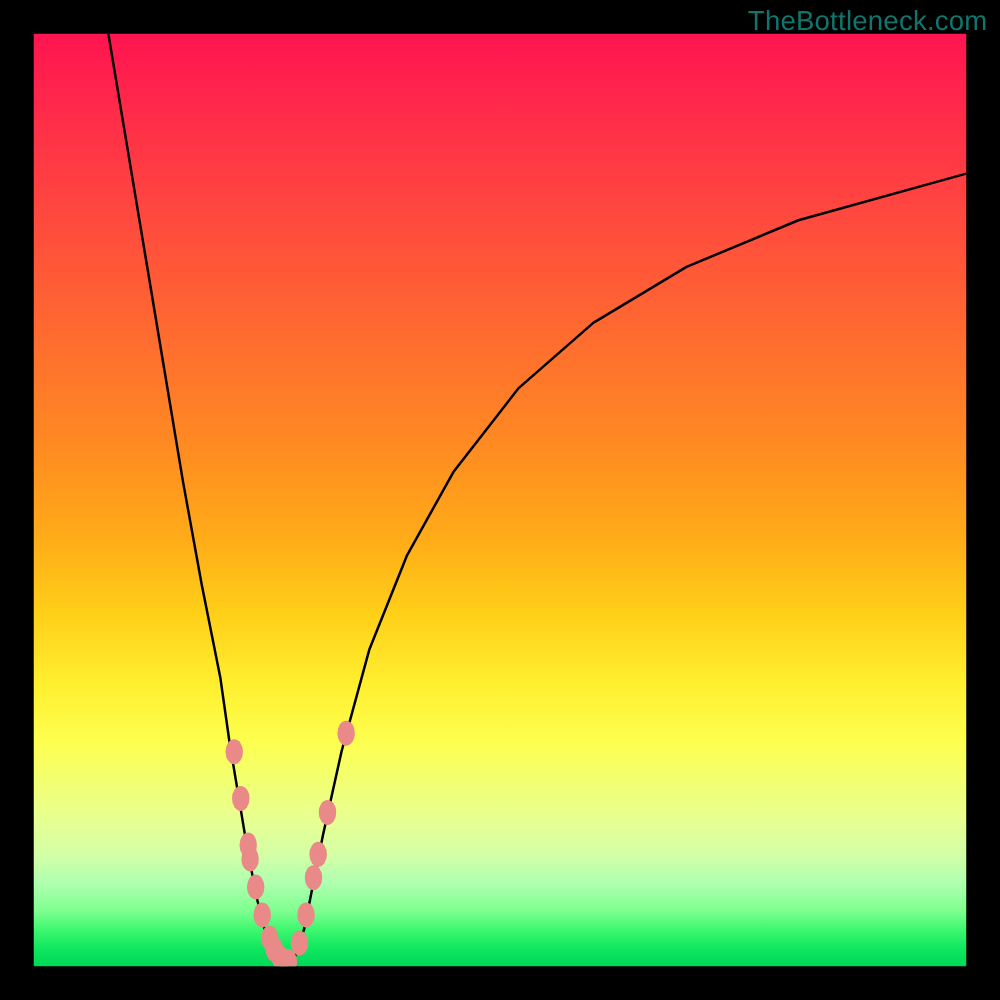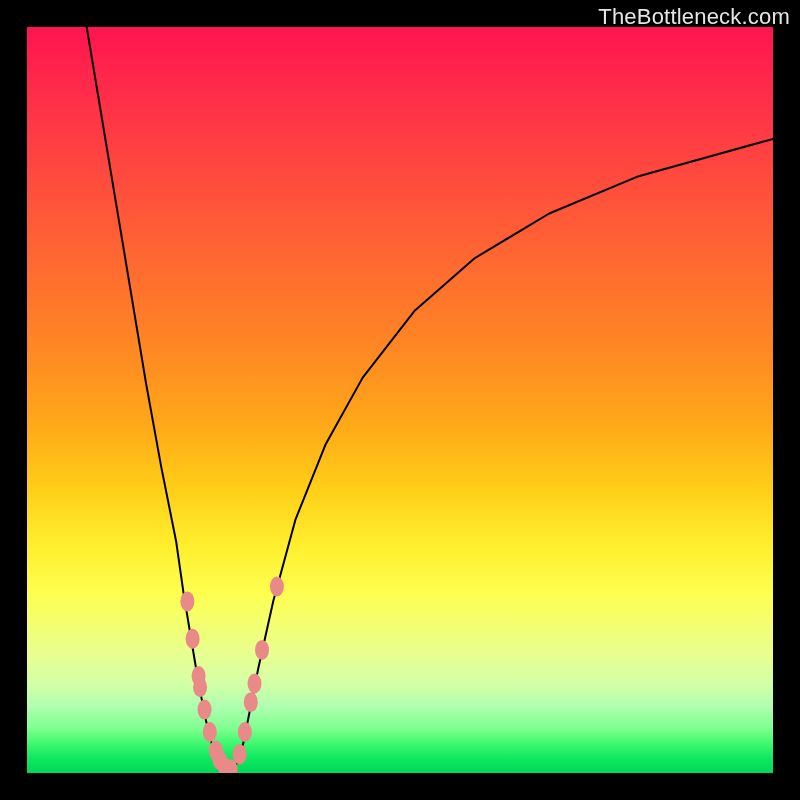--- a/index.html
+++ b/index.html
@@ -43,21 +43,21 @@
       #80ff90 94%,
       #40f870 96%,
       #10e860 98%,
       #00d858 100%
     );
   }
   .watermark {
     position: absolute;
     top: 4px;
     right: 10px;
-    color: #e5e5e5;
+    color: #0f766e;
     font-size: 22px;
     font-weight: 500;
     letter-spacing: 0.2px;
     user-select: none;
     text-align: center;
   }
   svg.curves {
     position: absolute;
     top: 0;
     left: 0;

